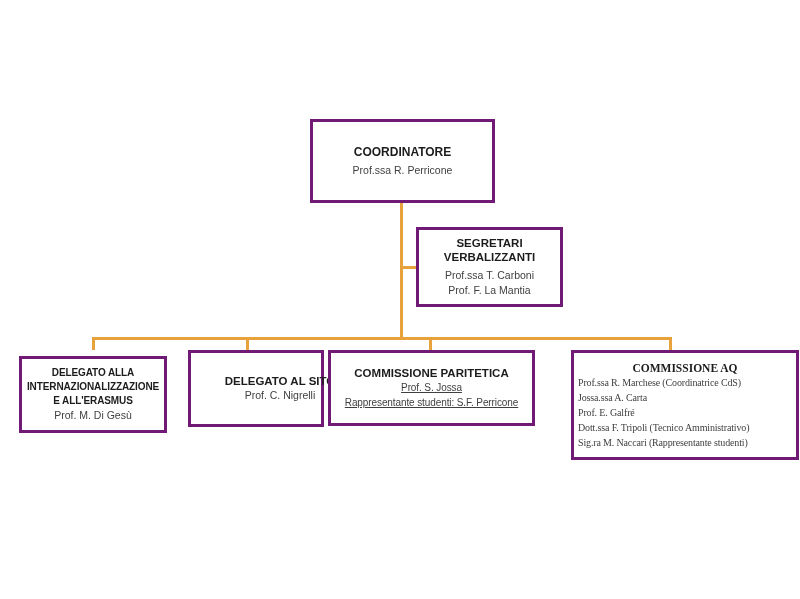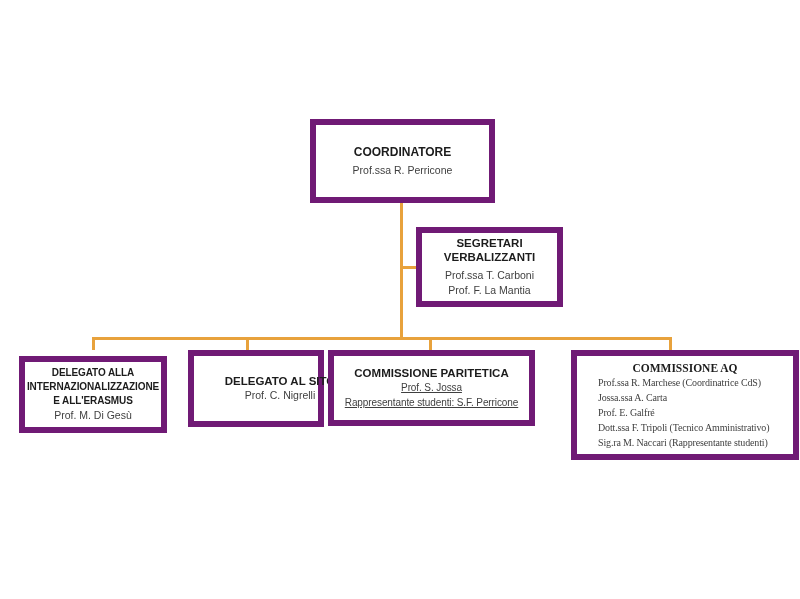--- a/index.html
+++ b/index.html
@@ -11,21 +11,21 @@
   #canvas {
     position: relative;
     width: 800px;
     height: 599px;
     background: #ffffff;
     overflow: hidden;
   }
   .org-box {
     position: absolute;
     box-sizing: border-box;
-    border: 6px solid #701a75;
+    border: 3px solid #701a75;
     background: #ffffff;
     display: flex;
     flex-direction: column;
     justify-content: center;
     align-items: center;
     text-align: center;
   }
   .title-line {
     font-weight: 700;
     font-size: 11.5px;
@@ -49,21 +49,21 @@
   #box-erasmus      { left: 19px;  top: 356px; width: 148px; height: 77px; }
   #box-erasmus .title-line { font-size: 10px; letter-spacing: -0.1px; line-height: 14px; }
   #box-sito         { left: 188px; top: 350px; width: 136px; height: 77px; padding-left: 48px; }
   #box-paritetica   { left: 328px; top: 350px; width: 207px; height: 76px; }
   #box-paritetica .member-line { font-size: 10px; letter-spacing: -0.1px; text-decoration: underline; }
   #box-aq           { left: 571px; top: 350px; width: 228px; height: 110px; font-family: Liberation Serif, serif; }
   #box-aq .member-line {
     font-size: 10px;
     letter-spacing: -0.15px;
     align-self: flex-start;
-    padding-left: 21px;
+    padding-left: 4px;
   }
 
   
   .connector {
     position: absolute;
     background: #E8A23C;
   }
   #conn-stem            { left: 400px; top: 203px; width: 3px;   height: 137px; }
   #conn-stub-segretari  { left: 403px; top: 266px; width: 13px;  height: 3px;  }
   #conn-bar             { left: 92px;  top: 337px; width: 580px; height: 3px;  }

